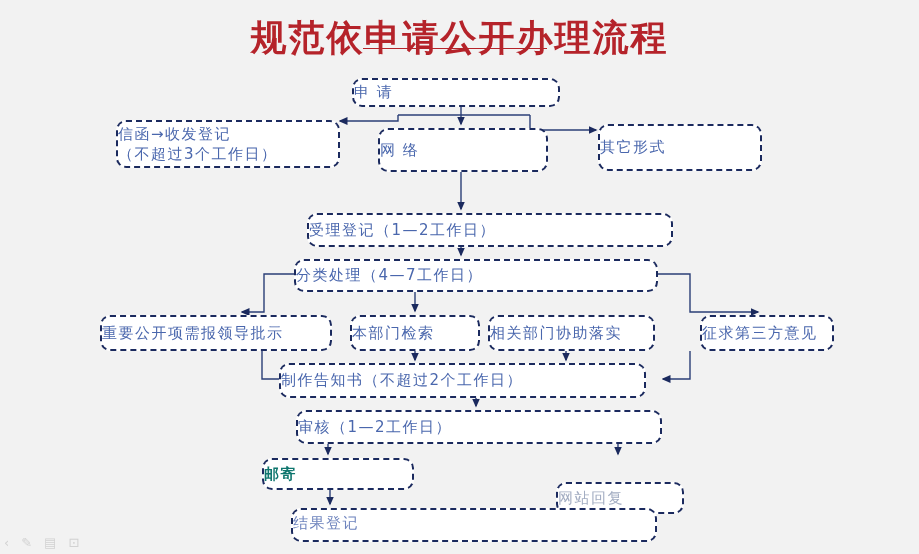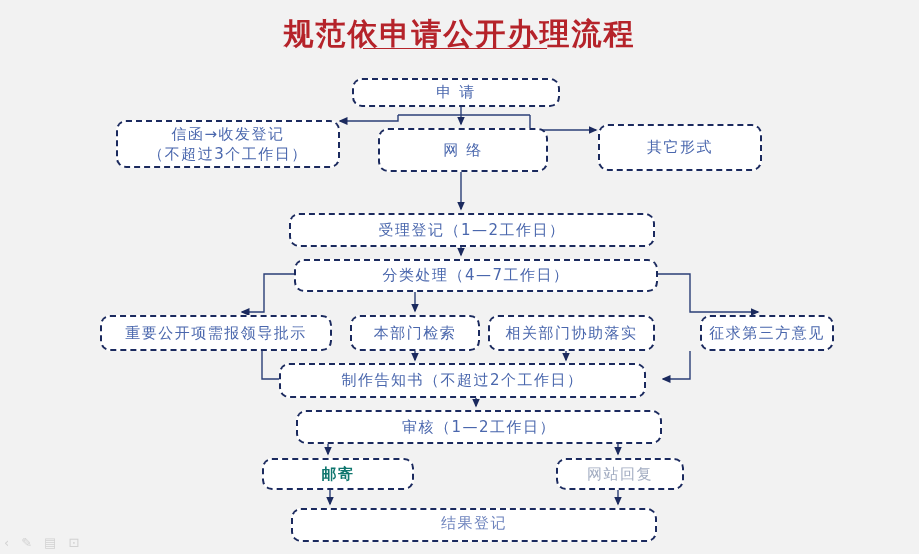--- a/index.html
+++ b/index.html
@@ -9,42 +9,42 @@
   html,body{width:919px;height:554px;}
   body{
     font-family:"DejaVu Sans","Liberation Sans",sans-serif;
     background:var(--background);
     position:relative;overflow:hidden;
   }
   .stage{position:absolute;inset:0;}
   .title{
     position:absolute;left:0;top:14px;width:919px;text-align:center;
     font-family:"Liberation Serif","DejaVu Serif",serif;
-    font-weight:bold;font-size:30px;letter-spacing:2px;color:var(--title_red);
+    font-weight:bold;font-size:36px;letter-spacing:2px;color:var(--title_red);
   }
   .title-underline{
     position:absolute;left:363px;top:48px;width:184px;height:0;
     border-top:1.5px solid var(--title_red);
   }
   .node{
     position:absolute;background:#ffffff;
     border:2px dashed var(--border_navy);border-radius:10px;
-    display:flex;flex-direction:column;align-items:center;justify-content:center;
+    display:flex;flex-direction:column;align-items:flex-start;justify-content:center;
     color:var(--node_blue);font-size:15px;letter-spacing:1.5px;line-height:1.35;
     text-align:center;white-space:nowrap;
   }
   .node.strong{font-weight:bold;color:#0f766e;}
-  .node.faded{color:#a3adc2;}
+  .node.faded{color:#a3adc2;margin-top:24px;}
   .node.soft{color:#6d83bd;font-family:Liberation Mono, monospace;}
   
   .n-apply   {left:352px;top:78px; width:208px;height:29px;}
   .n-letter  {left:116px;top:120px;width:224px;height:48px;}
   .n-network {left:378px;top:128px;width:170px;height:44px;}
   .n-other   {left:598px;top:124px;width:164px;height:47px;}
-  .n-accept  {left:289px;top:213px;width:366px;height:34px;}
+  .n-accept  {left:307px;top:213px;width:366px;height:34px;}
   .n-classify{left:294px;top:259px;width:364px;height:33px;}
   .n-leader  {left:100px;top:315px;width:232px;height:36px;}
   .n-dept    {left:350px;top:315px;width:130px;height:36px;}
   .n-related {left:488px;top:315px;width:167px;height:36px;}
   .n-third   {left:700px;top:315px;width:134px;height:36px;}
   .n-notice  {left:279px;top:363px;width:367px;height:35px;}
   .n-review  {left:296px;top:410px;width:366px;height:34px;}
   .n-mail    {left:262px;top:458px;width:152px;height:32px;}
   .n-web     {left:556px;top:458px;width:128px;height:32px;}
   .n-result  {left:291px;top:508px;width:366px;height:34px;}

